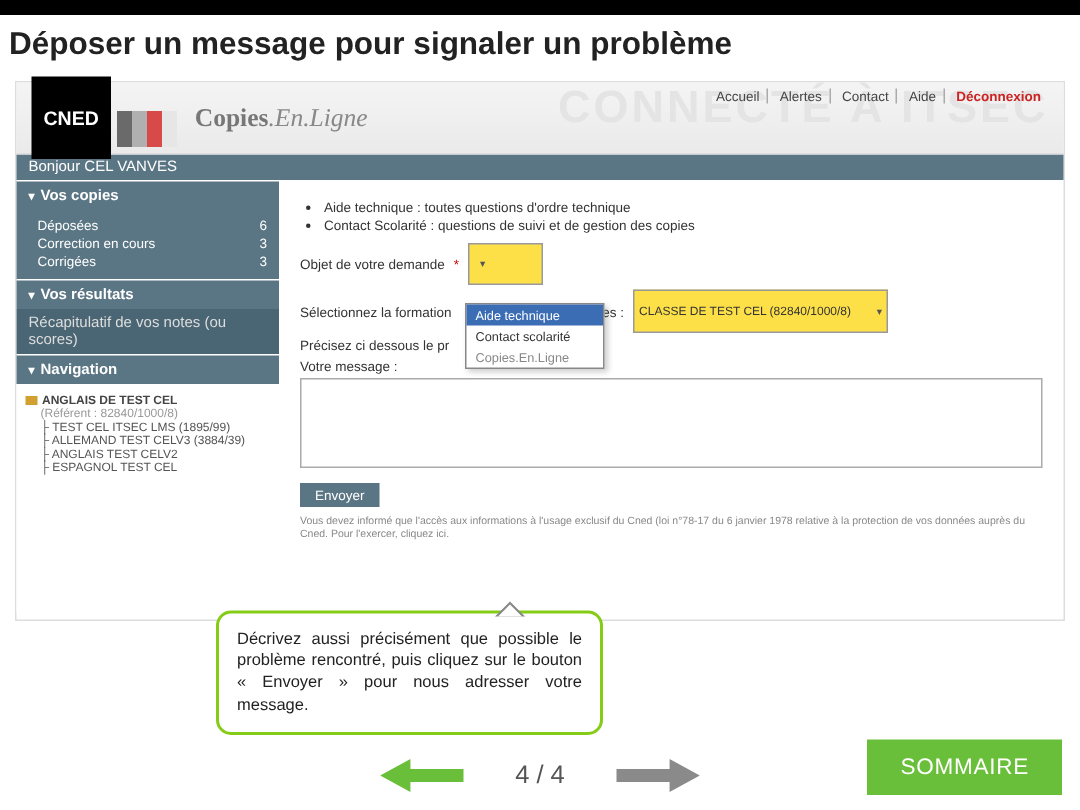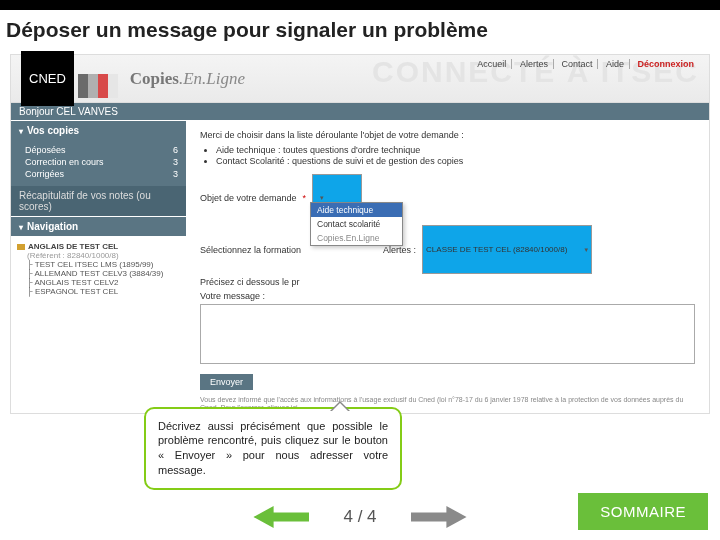--- a/index.html
+++ b/index.html
@@ -2,21 +2,21 @@
 <html><head>
 <meta charset="utf-8">
 <style>
   * { box-sizing: border-box; margin: 0; padding: 0; }
   body { font-family: Arial, sans-serif; width: 720px; height: 540px; overflow: hidden; background: #fff; position: relative; }
   .title-bar { background: #000; height: 10px; }
   .page-title { font-size: 21px; font-weight: bold; padding: 8px 6px 12px 6px; color: #222; }
   .app-frame { margin: 0 10px; border: 1px solid #ddd; height: 360px; background: #fff; position: relative; }
   .topbar { height: 48px; background: linear-gradient(#f4f4f4,#eaeaea); border-bottom: 1px solid #ddd; display: flex; align-items: center; padding: 0 10px; position: relative; }
   .logo { display: flex; align-items: center; gap: 4px; }
-  .cned-logo { background: #000; color: #fff; font-weight: normal; font-size: 13px; padding: 20px 8px; }
+  .cned-logo { background: #000; color: #fff; font-weight: bold; font-size: 13px; padding: 20px 8px; }
   .color-bar { display: flex; height: 10px; }
   .color-bar span { width: 10px; height: 24px; }
   .cb1 { background: #6a6a6a; } .cb2 { background: #b0b0b0; } .cb3 { background: #d84a4a; } .cb4 { background: #e6e6e6; }
   .brand { font-family: Georgia, serif; font-size: 17px; color: #888; margin-left: 12px; font-style: italic; }
   .brand b { color: #777; font-style: normal; }
   .watermark { position: absolute; right: 10px; top: 0; font-size: 30px; font-weight: bold; color: #e4e4e4; letter-spacing: 2px; white-space: nowrap; overflow: hidden; }
   .topnav { position: absolute; top: 4px; right: 10px; font-size: 9px; color: #444; }
   .topnav span { padding: 0 5px; border-right: 1px solid #aaa; cursor: pointer; }
   .topnav span:last-child { border: none; color: #c22; font-weight: bold; }
   .greet { background: #5a7583; color: #fff; font-size: 10px; padding: 3px 8px; }
@@ -29,21 +29,21 @@
   .sub-dark { background: #4a6573; color: #ddd; padding: 4px 8px; font-size: 10px; }
   .tree { padding: 6px 6px; font-size: 8px; color: #444; }
   .tree .root { font-weight: bold; display: flex; align-items: center; gap: 3px; }
   .tree .leaf { padding-left: 10px; color: #555; }
   .folder-ic { width: 8px; height: 6px; background: #d2a030; display: inline-block; }
   .main { flex: 1; padding: 10px 14px; font-size: 9px; color: #333; position: relative; }
   .intro { margin-bottom: 6px; line-height: 1.3; }
   .intro ul { margin: 3px 0 6px 16px; }
   .row { display: flex; align-items: center; gap: 6px; margin: 3px 0; }
   .label-s { color: #333; }
-  .fake-select { background: #0ea5e9; border: 1px solid #999; font-size: 8px; padding: 19px 3px; min-width: 90px; display: inline-flex; justify-content: space-between; align-items: center; cursor: pointer; }
+  .fake-select { background: #fde047; border: 1px solid #999; font-size: 8px; padding: 9px 3px; min-width: 90px; display: inline-flex; justify-content: space-between; align-items: center; cursor: pointer; }
   .fake-select::after { content: "▾"; font-size: 7px; color: #555; margin-left: 4px; }
   .dropdown { position: absolute; background: #fff; border: 1px solid #888; font-size: 8.5px; left: 124px; top: 82px; box-shadow: 2px 2px 4px rgba(0,0,0,0.2); z-index: 5; }
   .dropdown div { padding: 2px 22px 2px 6px; white-space: nowrap; }
   .dropdown .sel { background: #3a6db4; color: #fff; }
   .msg-label { margin-top: 4px; }
   .bigtext { width: 100%; height: 60px; border: 1px solid #aaa; background: #fff; margin-top: 3px; }
   .send-btn { background: #5a7583; color: #fff; font-size: 9px; padding: 3px 10px; border: none; margin-top: 10px; cursor: pointer; }
   .disclaimer { font-size: 7px; color: #888; margin-top: 6px; line-height: 1.2; }
   .callout { position: absolute; left: 144px; bottom: 50px; width: 258px; background: #fff; border: 2px solid #84cc16; border-radius: 10px; padding: 10px 12px; font-size: 11px; color: #222; line-height: 1.35; text-align: justify; z-index: 10; }
   .callout::after { content: ""; position: absolute; top: -18px; right: 50px; width: 0; height: 0; border: 10px solid transparent; border-bottom-color: #888; }
@@ -93,37 +93,37 @@
           </div>
         <div>
             <span>Correction en cours</span>
             <span>3</span>
           </div>
         <div>
             <span>Corrigées</span>
             <span>3</span>
           </div>
       </div>
+      <div class="acc-head">Vos résultats</div>
       <div class="sub-dark">Récapitulatif de vos notes (ou scores)</div>
       <div class="acc-head">Navigation</div>
       <div class="tree">
         <div class="root">
             <span class="folder-ic"></span>
             <span>ANGLAIS DE TEST CEL</span>
           </div>
         <div class="leaf" style="color:#999;">(Référent : 82840/1000/8)</div>
         <div class="leaf">├ <span>TEST CEL ITSEC LMS (1895/99)</span></div>
         <div class="leaf">├ <span>ALLEMAND TEST CELV3 (3884/39)</span></div>
         <div class="leaf">├ <span>ANGLAIS TEST CELV2</span></div>
         <div class="leaf">├ <span>ESPAGNOL TEST CEL</span></div>
       </div>
     </div>
     <div class="main">
       <div class="intro">
-        <div>Merci de choisir dans la liste déroulante l'objet de votre demande :</div>
         <ul>
           <li>Aide technique : toutes questions d'ordre technique</li>
           <li>Contact Scolarité : questions de suivi et de gestion des copies</li>
         </ul>
       </div>
       <div class="row">
         <span class="label-s">Objet de votre demande</span>
         <span style="color:#c00">*</span>
         <span class="fake-select" style="min-width:50px"></span>
       </div>

